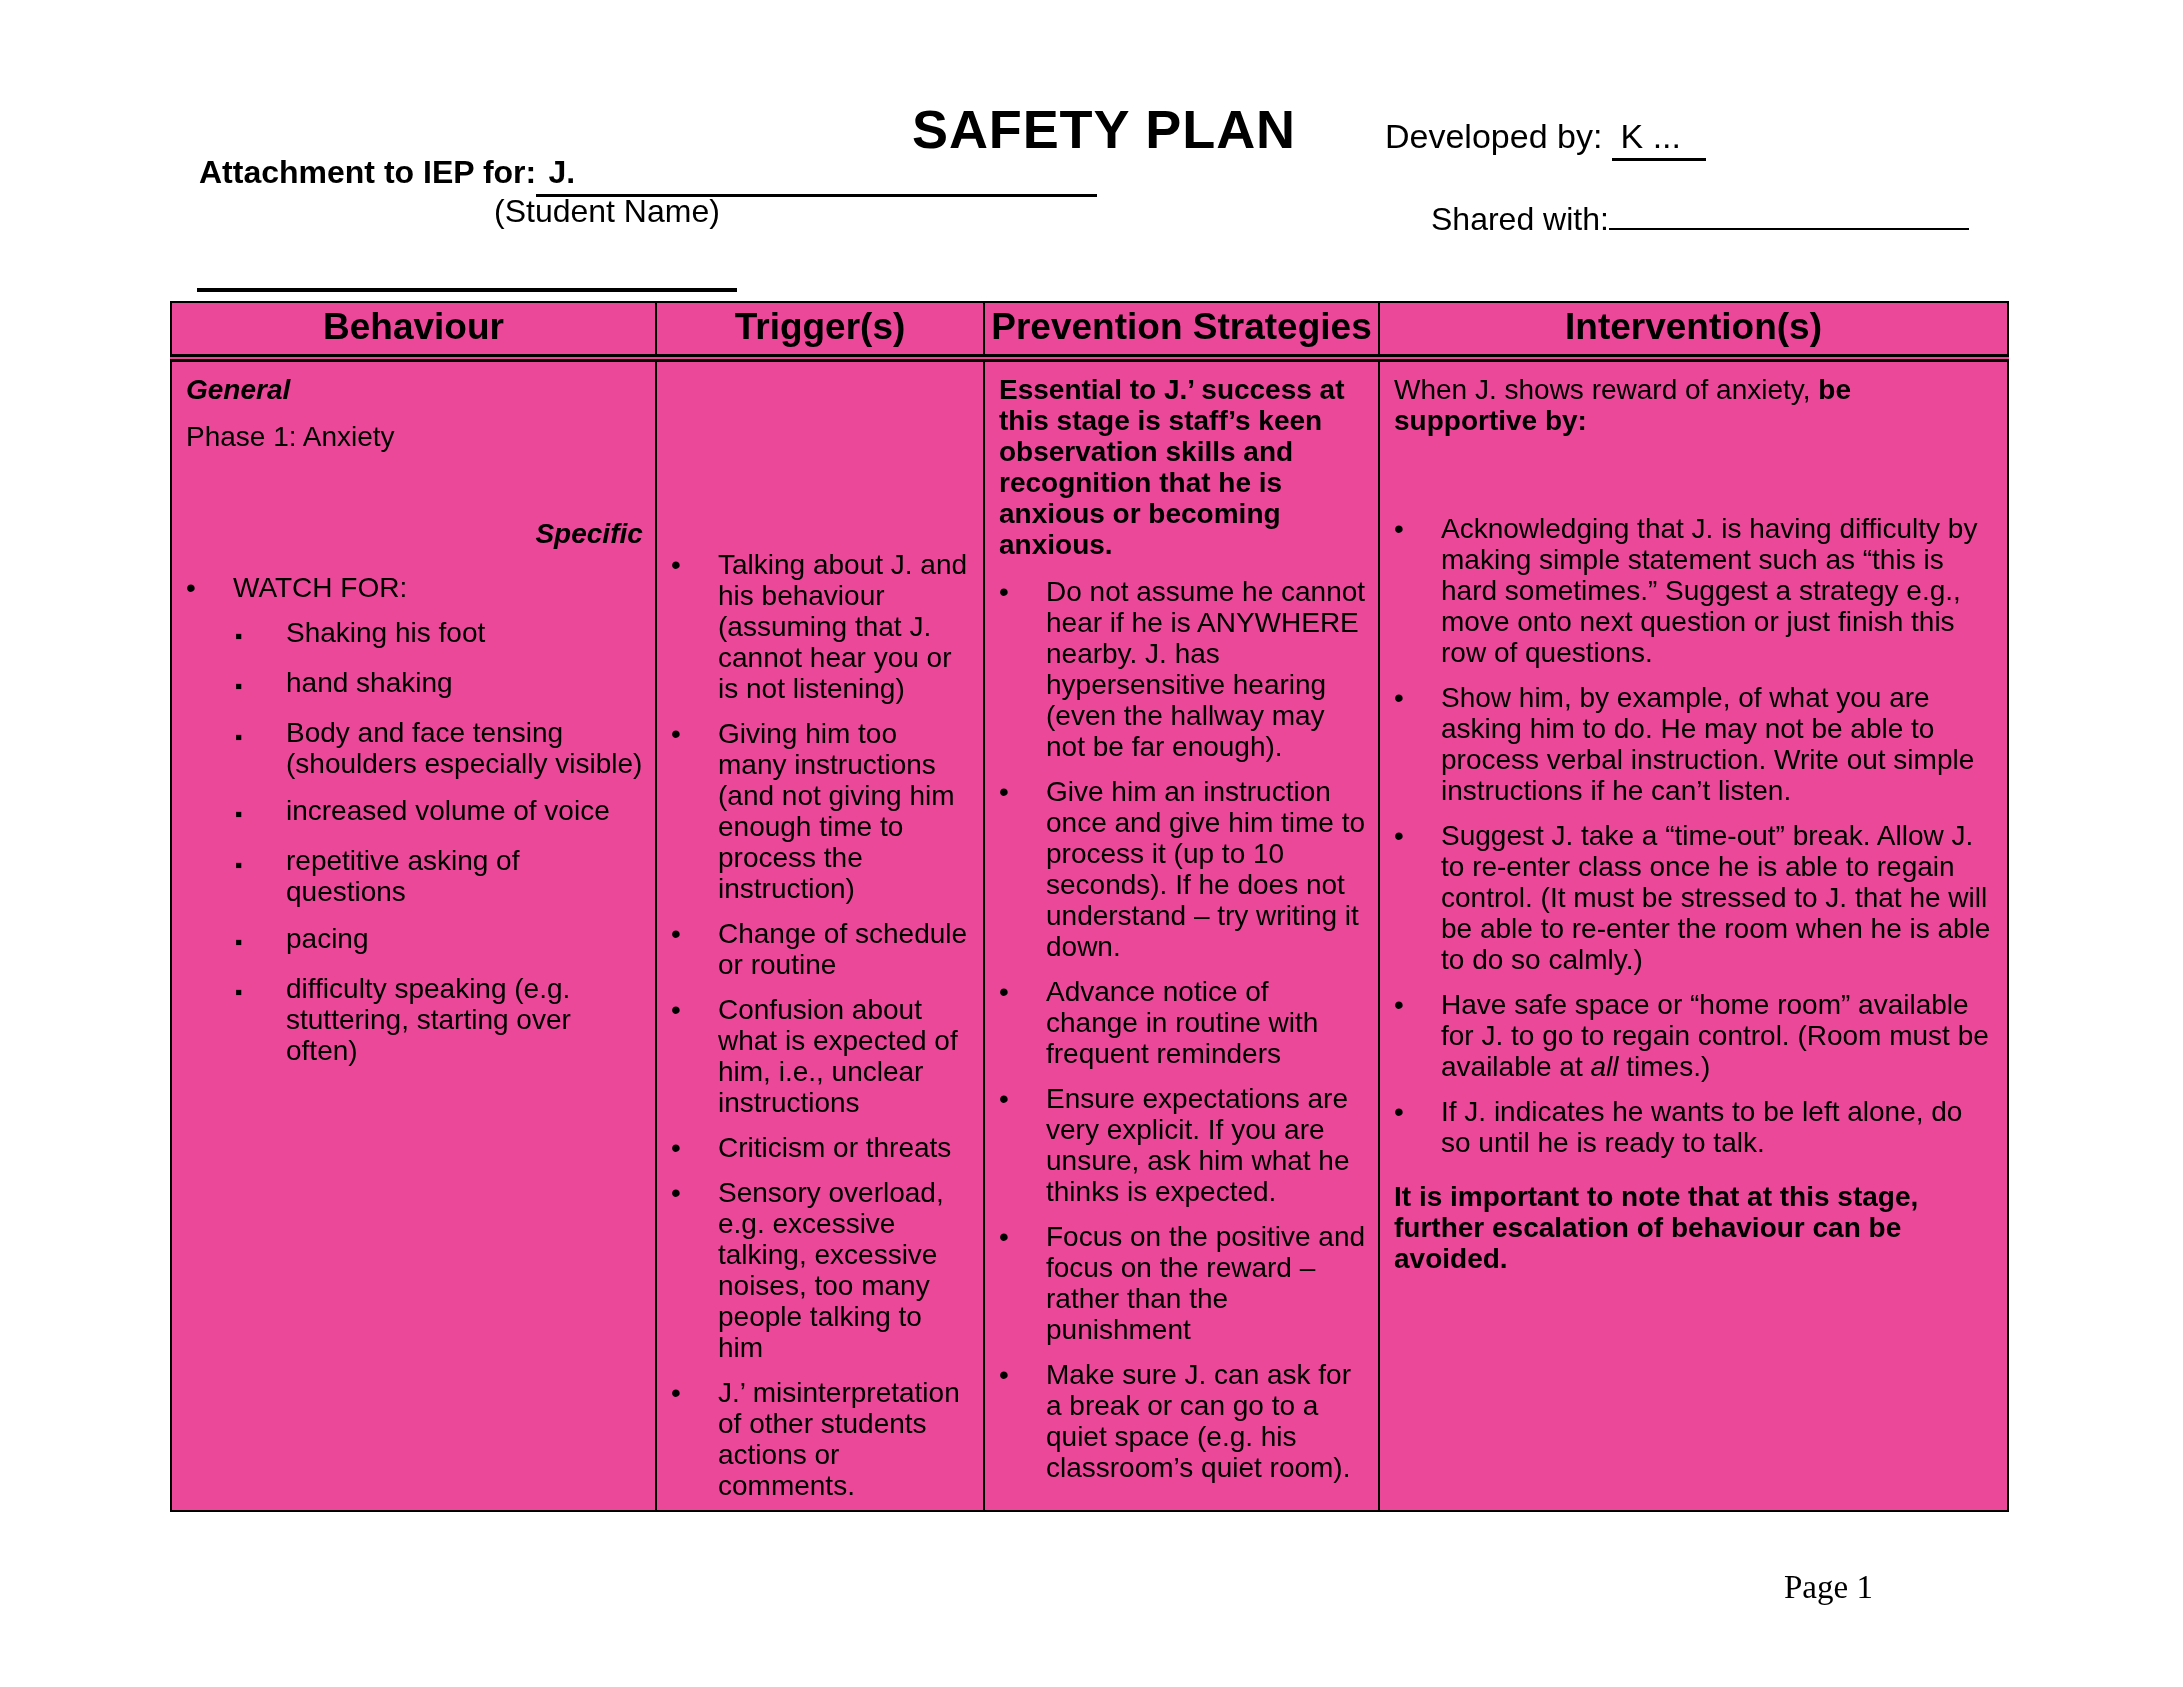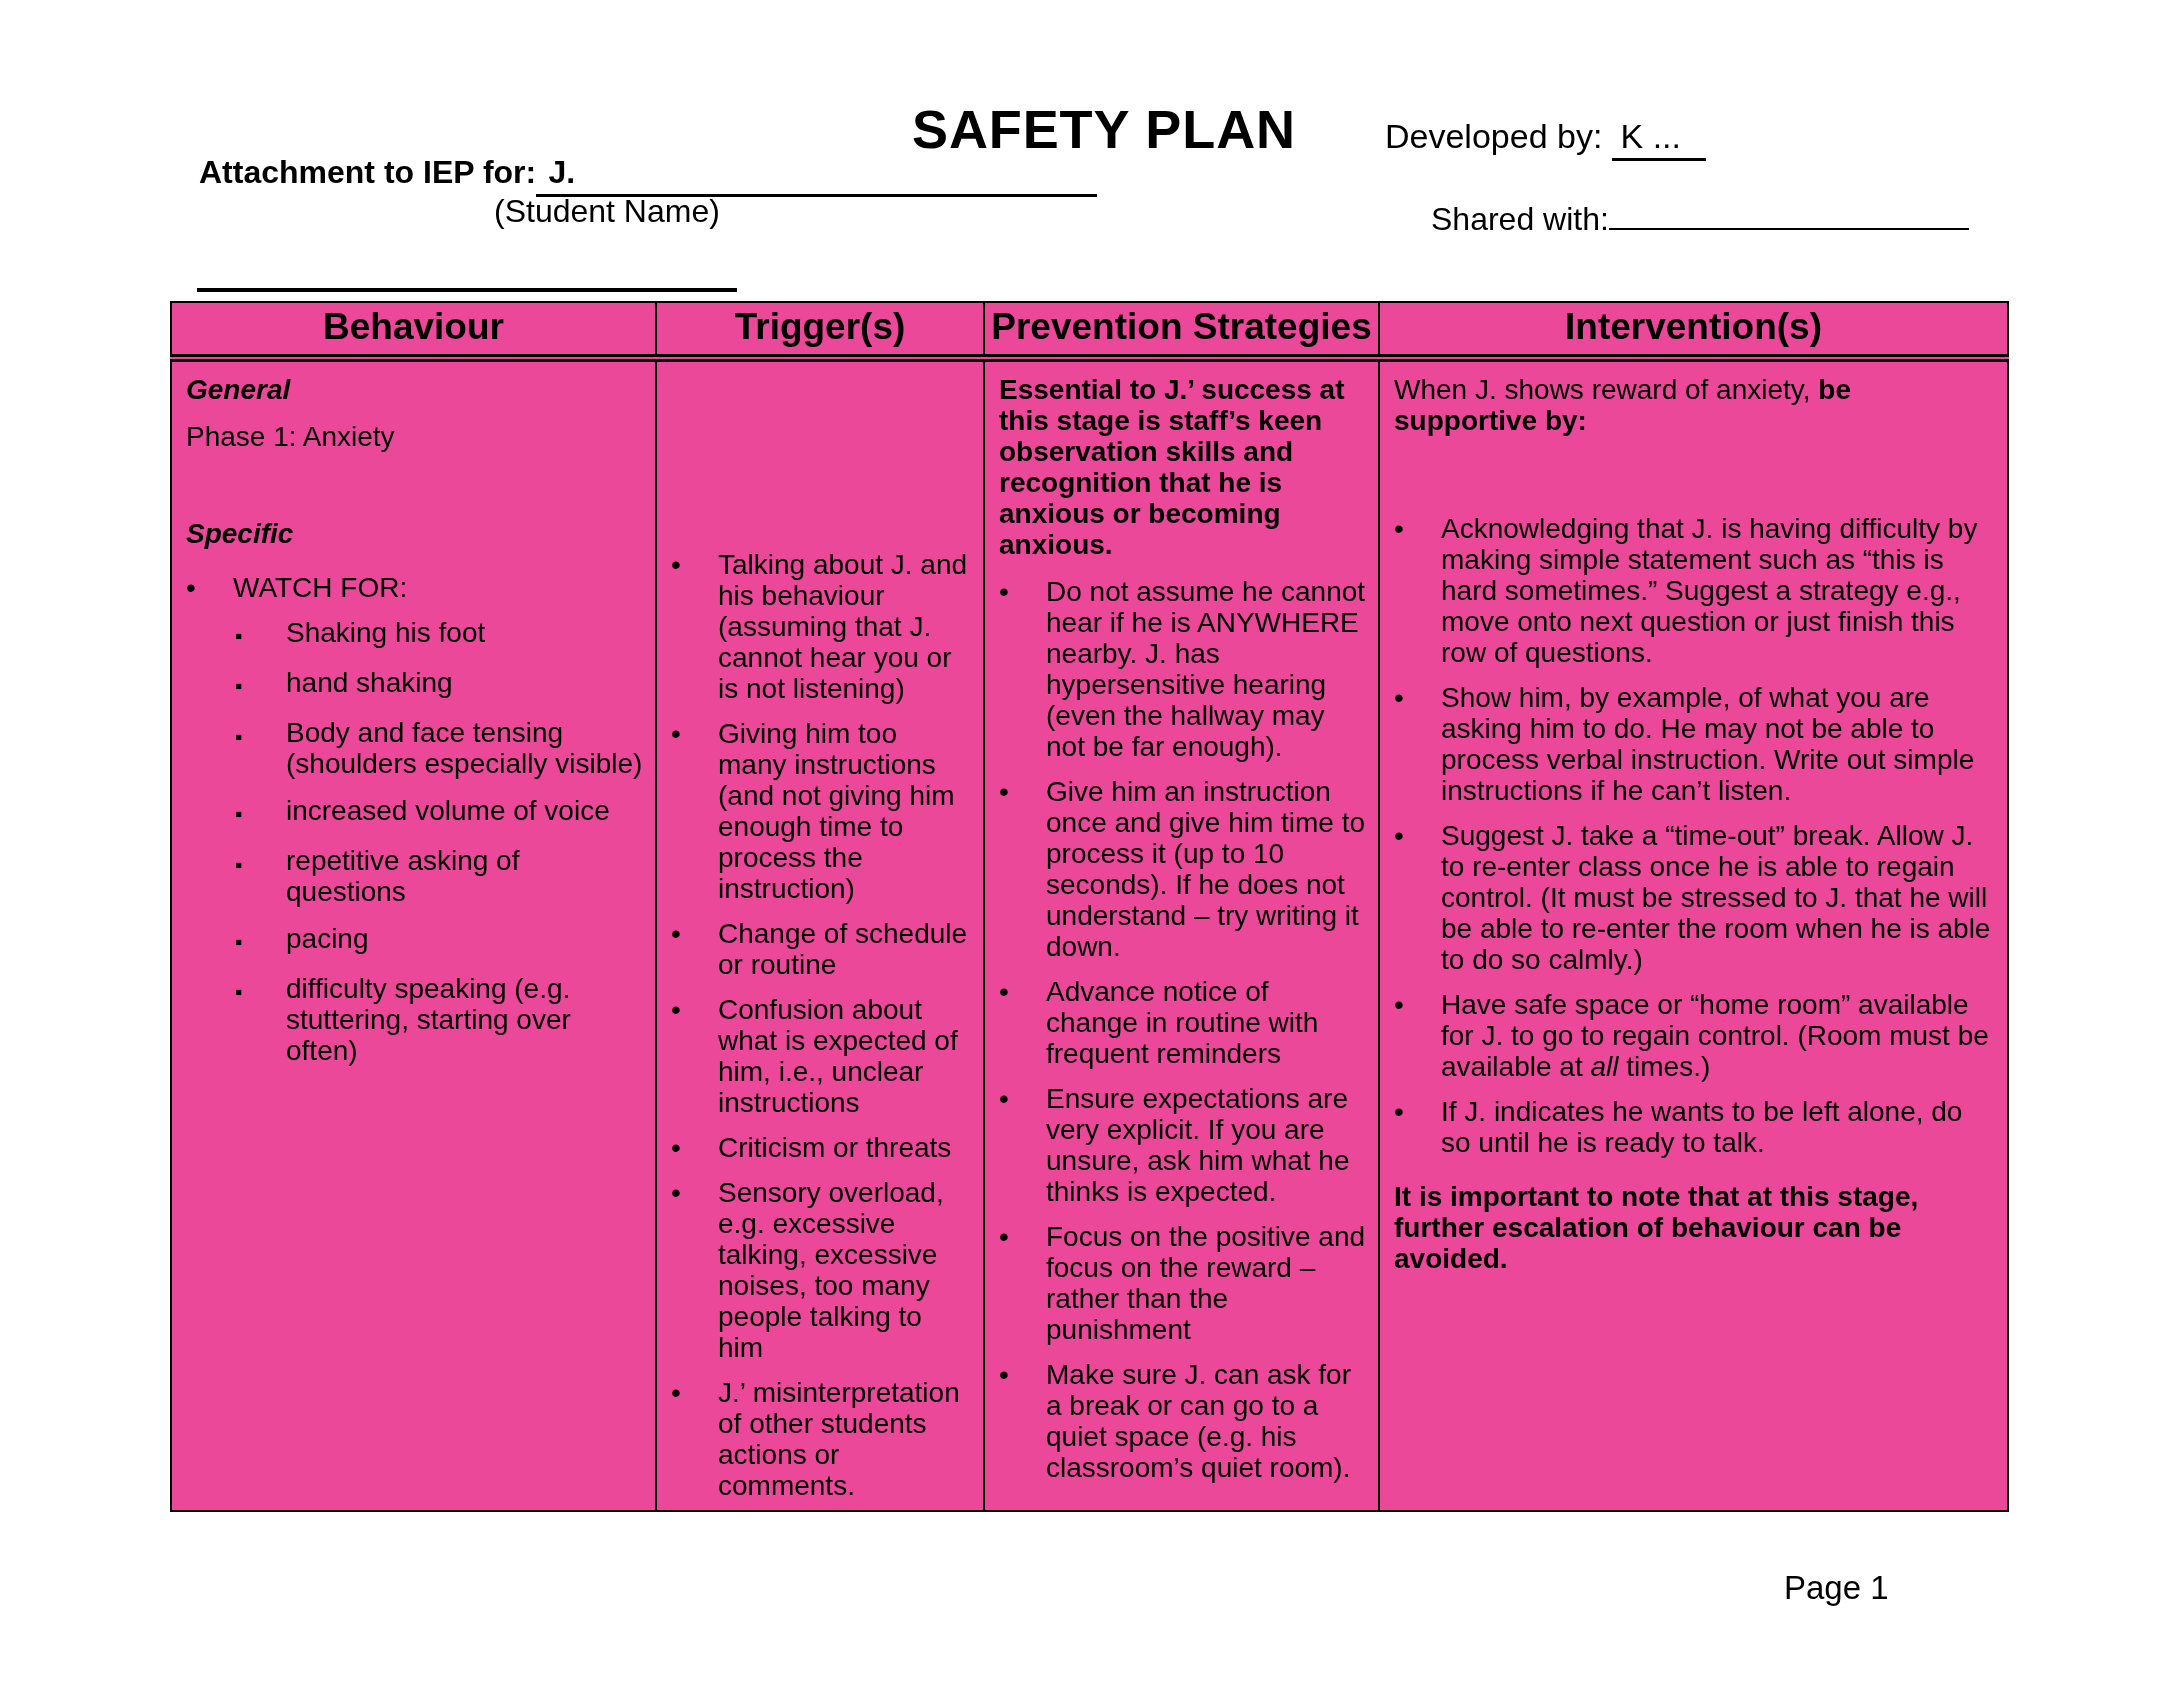--- a/index.html
+++ b/index.html
@@ -80,38 +80,39 @@
     vertical-align:top;
     font-size:28px;line-height:31px;
     padding:12.2px 12.2px 8.7px 14px;
     overflow:hidden;
   }
 
   
   .bi{font-weight:bold;font-style:italic;}
   .p{margin:0;}
   .mb-s{margin-bottom:15.7px;}
-  .mb-m{margin-bottom:23px;}
+  .mb-m{margin-bottom:23px;text-align:right;}
   .mb-xl{margin-bottom:66px;}
 
   .li{display:flex;margin-bottom:14px;}
   .li:last-child{margin-bottom:0;}
   .bt{flex:none;width:47px;}
   .li2{display:flex;margin-left:49px;margin-bottom:15.7px;}
   .bt2{flex:none;width:51px;font-size:21px;padding-top:3.5px;}
   .tx{flex:1;}
 
   .col2-list{margin-top:175px;}
   .gap-after-intro{height:77px;}
   .note-para{font-weight:bold;margin-top:23px;}
 
   
   .page-num{
     position:absolute;left:1784px;top:1569px;
     font-size:33px;
+    font-family:Liberation Serif, serif;
   }
 </style>
 </head>
 <body>
 
 <div id="page">
 
   <div class="main-title">SAFETY PLAN</div>
 
   <div class="developed">

